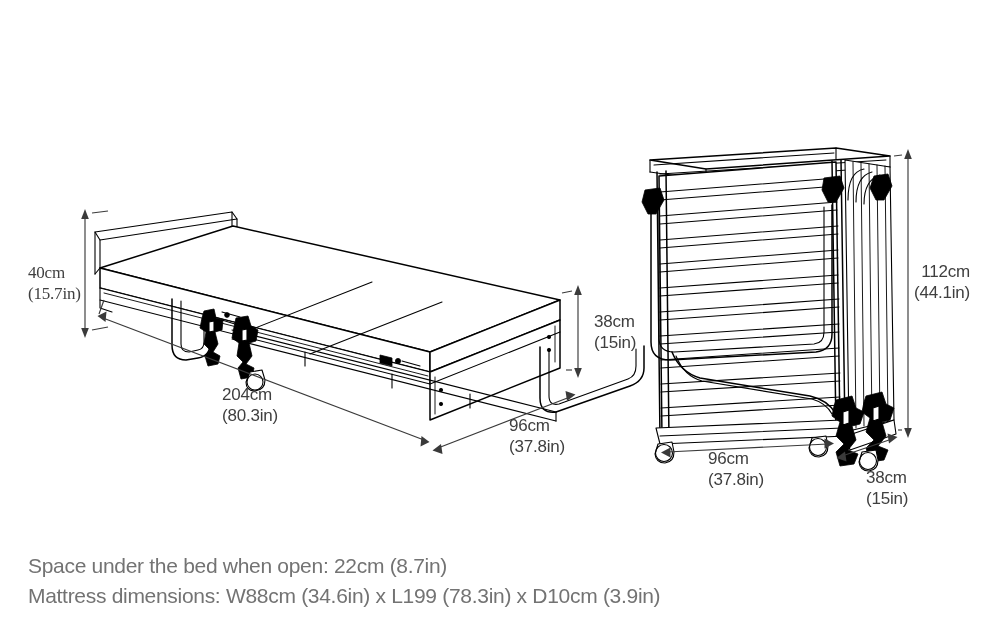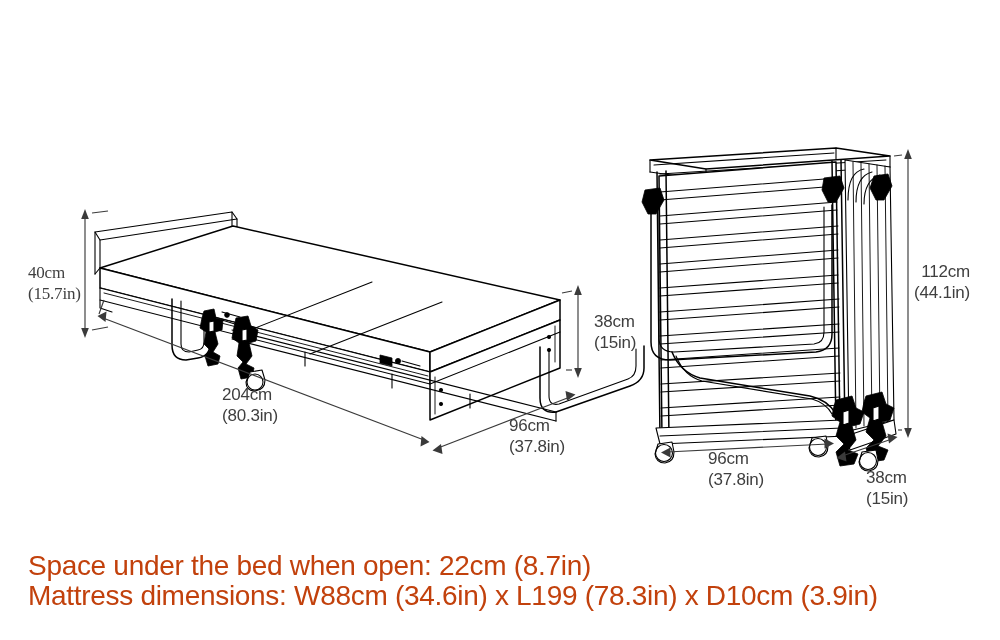--- a/index.html
+++ b/index.html
@@ -85,23 +85,23 @@
     line-height: 21px;
     color: #3f3f3f;
     letter-spacing: -0.2px;
     white-space: nowrap;
   }
   .dim-label .l2 { display: block; }
   .caption {
     position: absolute;
     left: 28px;
     font-family: "Liberation Sans", sans-serif;
-    font-size: 28px;
+    font-size: 21px;
     line-height: 30px;
-    color: #c2410c;
+    color: #737373;
     letter-spacing: -0.3px;
     white-space: nowrap;
   }
   #caption-1 { top: 551px; }
   #caption-2 { top: 581px; text-align: right; }
 </style>
 </head>
 <body>
 
 <div id="diagram-root">

